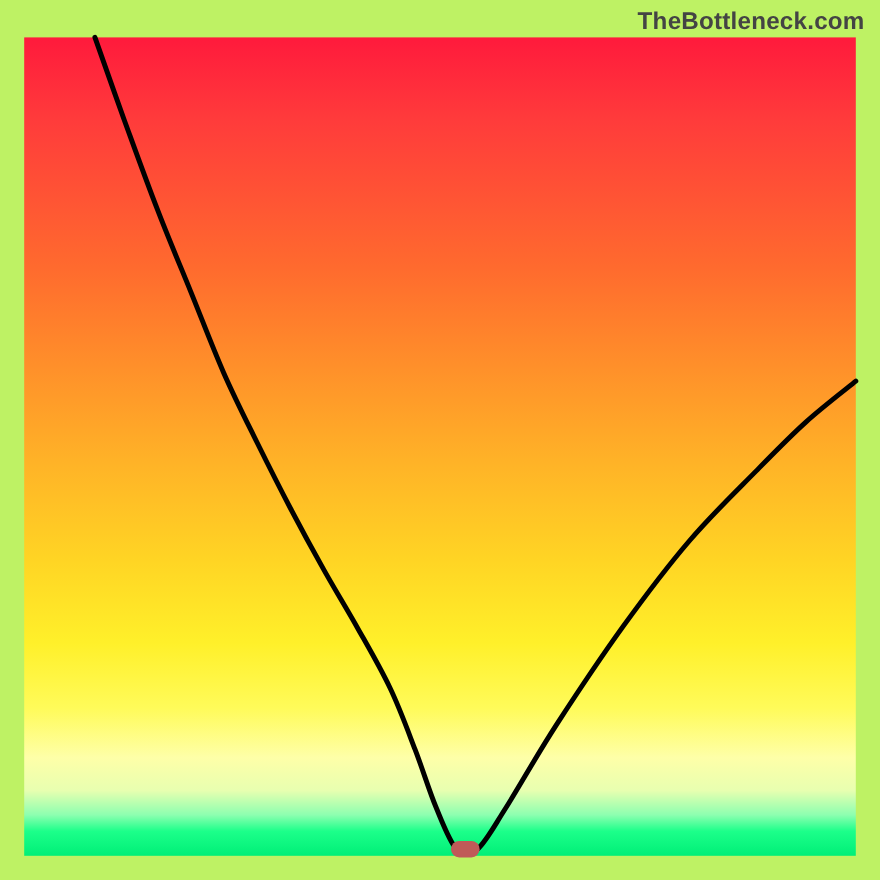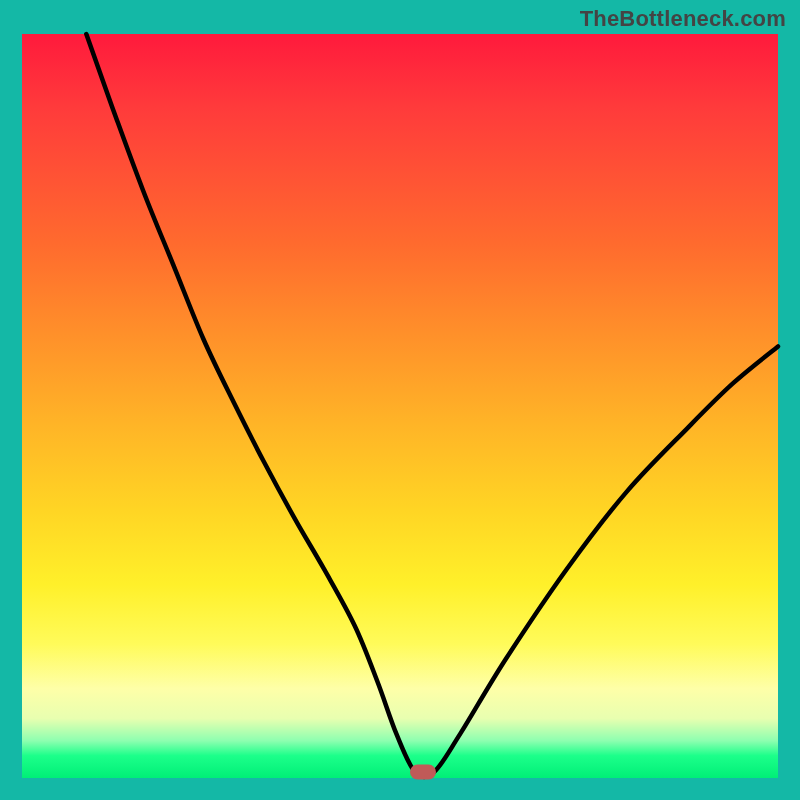--- a/index.html
+++ b/index.html
@@ -8,21 +8,21 @@
     width: 800px;
     height: 800px;
     background: #000;
     overflow: hidden;
     font-family: Arial, Helvetica, sans-serif;
   }
   .frame {
     position: relative;
     width: 800px;
     height: 800px;
-    background: #14b8a6;
+    background: #bef264;
     text-align: center;
   }
   .watermark {
     position: absolute;
     top: 6px;
     right: 14px;
     color: #444;
     font-size: 22px;
     font-weight: 600;
     letter-spacing: 0.2px;

